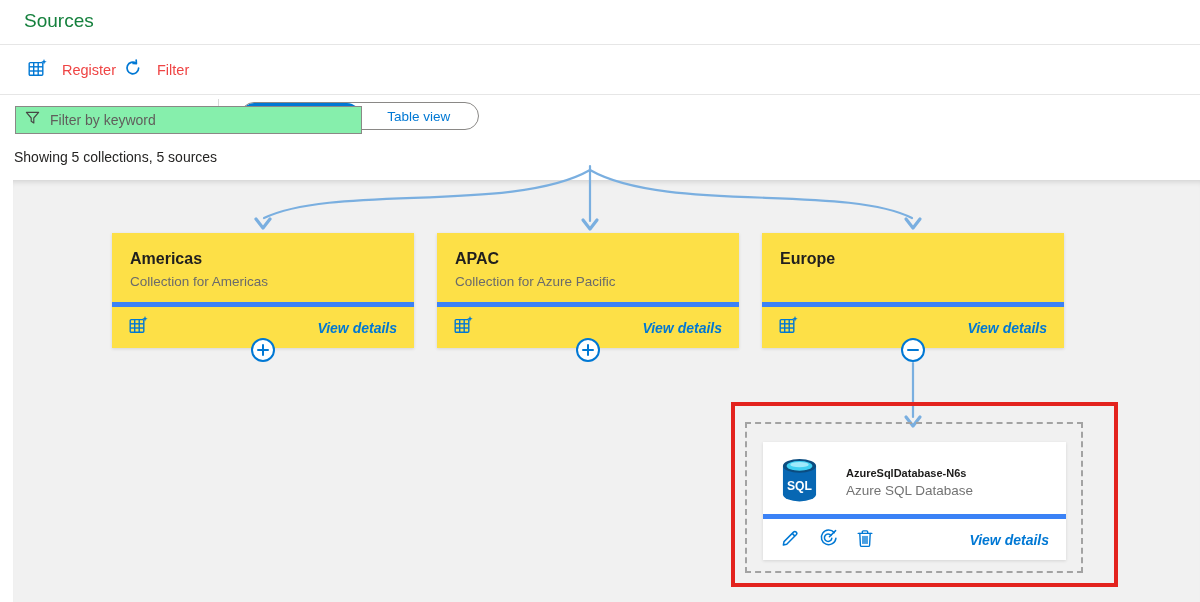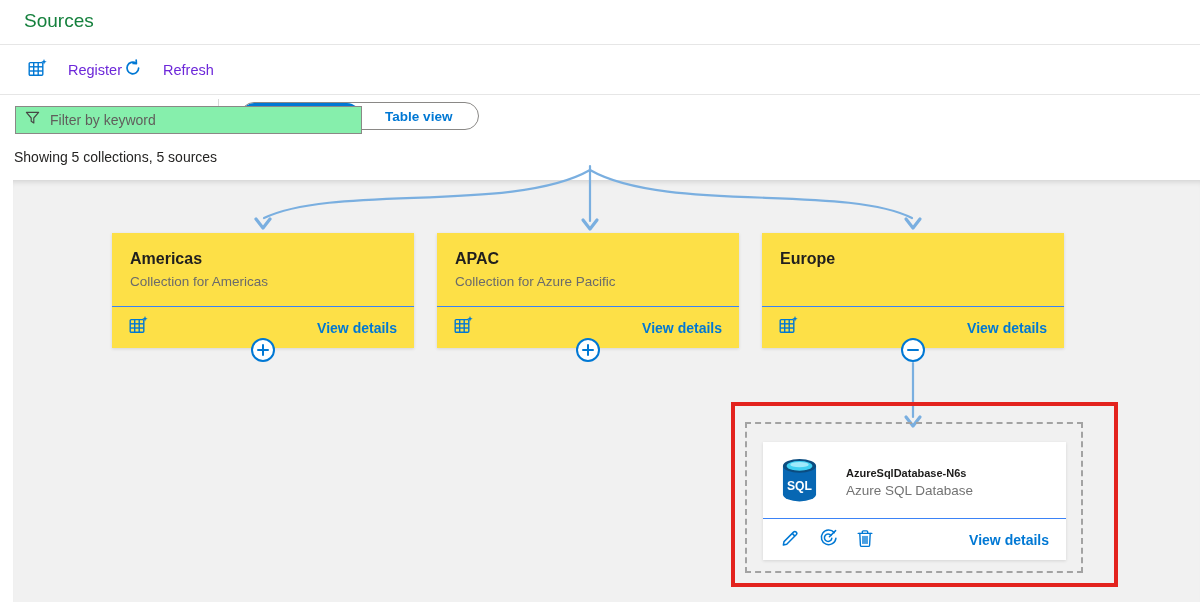--- a/index.html
+++ b/index.html
@@ -6,28 +6,28 @@
   #app{position:relative;width:1200px;height:602px;overflow:hidden;
        font-family:"Liberation Sans","DejaVu Sans",sans-serif;color:#1b1a19;background:#fff;}
 
   
   .page-title{position:absolute;left:24px;top:10px;font-size:19px;font-weight:400;color:#15803d;}
   .hline{position:absolute;left:0;right:0;height:1px;background:#e6e6e6;}
   .hline.t1{top:44px;} .hline.t2{top:94px;}
 
   
   .toolbar{position:absolute;left:0;top:45px;height:49px;width:100%;}
-  .tb-btn{position:absolute;top:0;height:49px;display:flex;align-items:center;gap:21px;
-          background:none;border:none;cursor:pointer;font-size:14.5px;color:#6d28d9;
+  .tb-btn{position:absolute;top:0;height:49px;display:flex;align-items:center;gap:15px;
+          background:none;border:none;cursor:pointer;font-size:14.5px;color:#ef4444;
           font-family:inherit;padding:0;}
   .tb-register{left:28px;} .tb-refresh{left:124px;}
   .vdiv{position:absolute;left:218px;top:54px;width:1px;height:34px;background:#d8d8d8;}
   .toggle{position:absolute;left:240px;top:57px;width:237px;height:26px;border:1px solid #8a8886;
           border-radius:14px;background:#fff;display:flex;overflow:hidden;}
-  .seg{flex:1;border:none;background:transparent;color:#0078d4;font-weight:700;font-size:13.5px;
+  .seg{flex:1;border:none;background:transparent;color:#0078d4;font-weight:400;font-size:13.5px;
        cursor:pointer;font-family:inherit;border-radius:13px;}
   .seg.active{background:#0078d4;color:#fff;font-weight:700;}
 
   
   .filter-box{position:absolute;left:15px;top:106px;width:347px;height:28px;border:1px solid #8a8886;
               background:#86efac;display:flex;align-items:center;padding:12px 9px;box-sizing:border-box;gap:8px;}
   .filter-box input{border:none;outline:none;flex:1;font-size:14px;font-family:inherit;color:#323130;background:transparent;}
   .filter-box input::placeholder{color:#605e5c;}
   .status-line{position:absolute;left:14px;top:149px;font-size:14px;color:#252423;}
 
@@ -35,22 +35,22 @@
   .canvas{position:absolute;left:13px;top:180px;width:1187px;height:422px;background:#f1f1f1;
           box-shadow:inset 0 6px 6px -5px rgba(0,0,0,.16);}
   svg.connectors{position:absolute;left:0;top:0;width:1200px;height:602px;z-index:2;pointer-events:none;}
 
   
   .card{position:absolute;width:302px;height:115px;background:#fde047;z-index:3;
         box-shadow:0 1px 3px rgba(0,0,0,.12);box-sizing:border-box;}
   .card.americas{left:112px;top:233px;} .card.apac{left:437px;top:233px;} .card.europe{left:762px;top:233px;}
   .card-title{padding:17px 18px 0;font-size:16px;font-weight:700;color:#201f1e;}
   .card-desc{padding:6px 18px 0;font-size:13.5px;color:#6b6b6b;min-height:16px;}
-  .card-footer{position:absolute;left:0;right:0;bottom:0;height:41px;border-top:1px solid #3b82f6;
-               display:flex;align-items:center;padding:0 17px;gap:18px;}
+  .card-footer{position:absolute;left:0;right:0;bottom:0;height:41px;border-top:5px solid #3b82f6;
+               display:flex;align-items:center;padding:0 17px;gap:18px;font-style:italic;}
   .spacer{flex:1;}
   .view-details{font-size:14px;font-weight:600;color:#0078d4;text-decoration:none;cursor:pointer;}
   .icon-btn{background:none;border:none;padding:0;cursor:pointer;display:flex;align-items:center;}
 
   .node-btn{position:absolute;width:24px;height:24px;border-radius:50%;background:#fff;
             border:2px solid #0078d4;box-sizing:border-box;z-index:4;cursor:pointer;padding:0;
             display:flex;align-items:center;justify-content:center;}
   .node-btn svg{display:block;}
   .nb-americas{left:251px;top:338px;} .nb-apac{left:576px;top:338px;} .nb-europe{left:901px;top:338px;}
 
@@ -89,21 +89,21 @@
       </span>
       <span>Register</span>
     </button>
     <button class="tb-btn tb-refresh">
       <span>
         <svg width="18" height="18" viewBox="0 0 18 18" fill="none">
           <path d="M14.6 9.2 A 5.8 5.8 0 1 1 12.1 4.2" stroke="#0078d4" stroke-width="1.7" stroke-linecap="round"></path>
           <polyline points="12.2,1.2 12.4,4.6 9.1,4.5" stroke="#0078d4" stroke-width="1.7" fill="none" stroke-linecap="round" stroke-linejoin="round"></polyline>
         </svg>
       </span>
-      <span>Refresh</span>
+      <span>Filter</span>
     </button>
     <div class="vdiv"></div>
     <div class="toggle">
       <button class="seg active">Map view</button>
       <button class="seg">Table view</button>
     </div>
   </div>
   <div class="hline t2"></div>
 
   <div class="filter-box">

